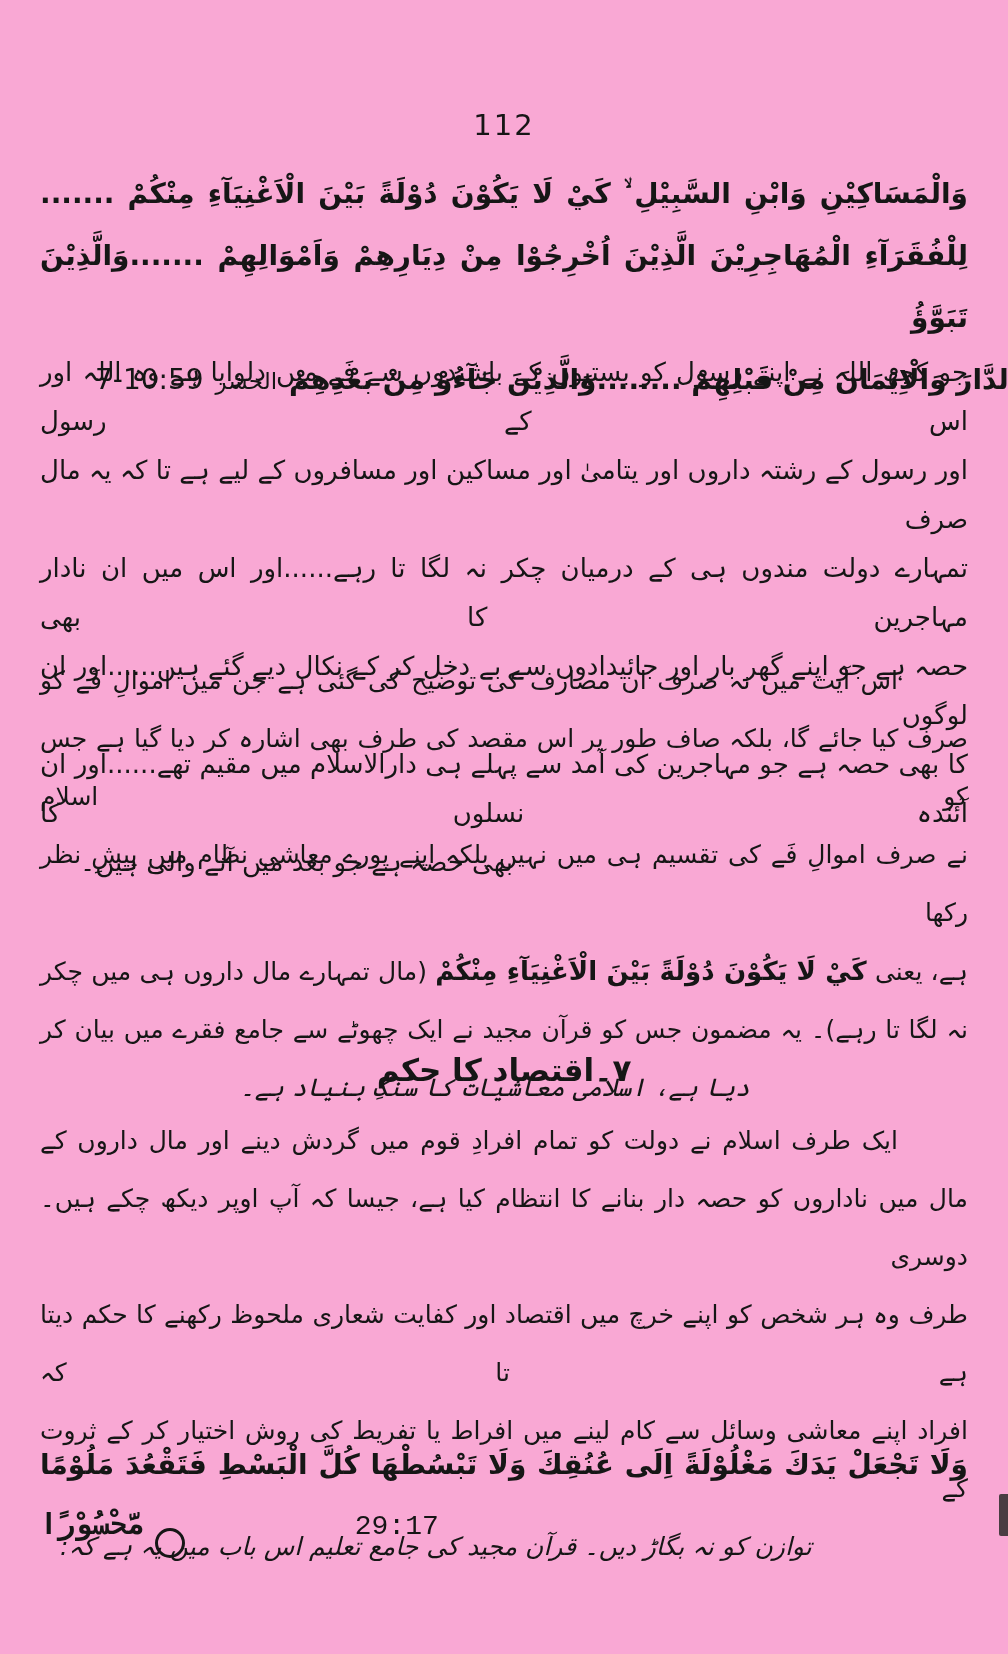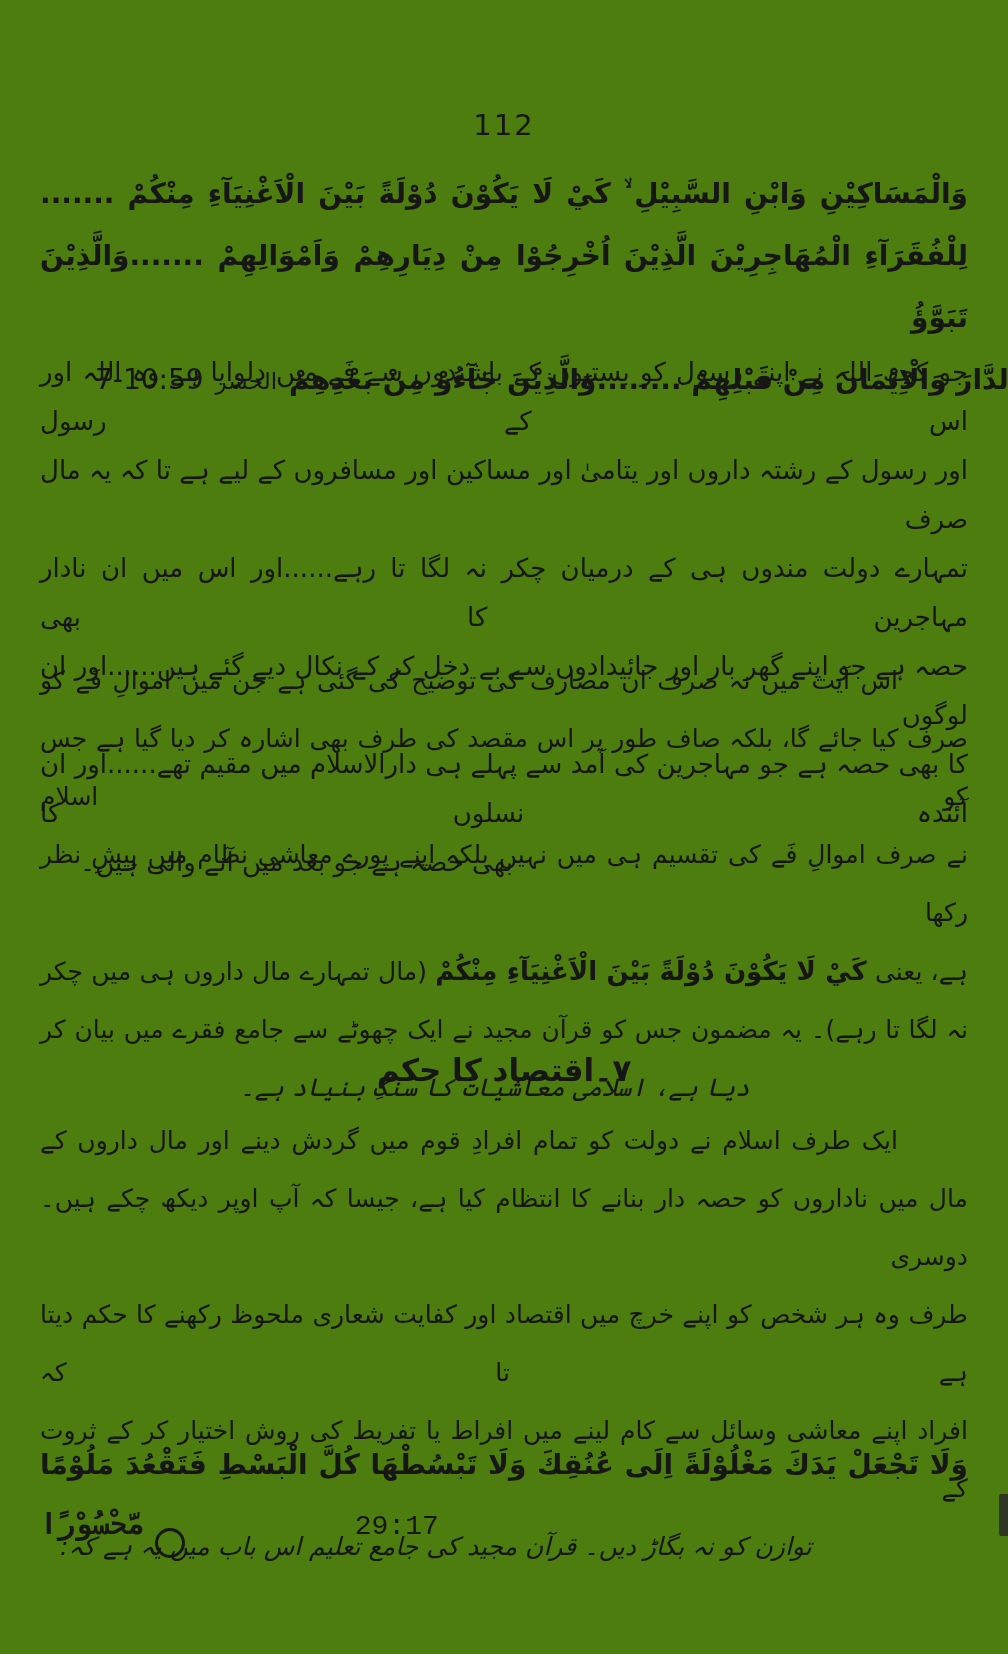--- a/index.html
+++ b/index.html
@@ -1,20 +1,20 @@
 <!DOCTYPE html>
 <html lang="ur" dir="rtl"><head>
 <meta charset="utf-8">
 <style>
   html,body{margin:0;padding:0;background:#e8e8e6;}
   .page{
     position:relative;
     width:1008px;height:1654px;
     margin:0 auto;
-    background:#4d7c0f;
+    background:#f9a8d4;
     color:#161616;
     font-family:"DejaVu Sans",sans-serif;
     overflow:hidden;
     direction:rtl;
   }
   .pagenum{
     position:absolute;top:108px;left:0;width:100%;
     text-align:center;font-size:29px;letter-spacing:2px;
     direction:ltr;
   }

